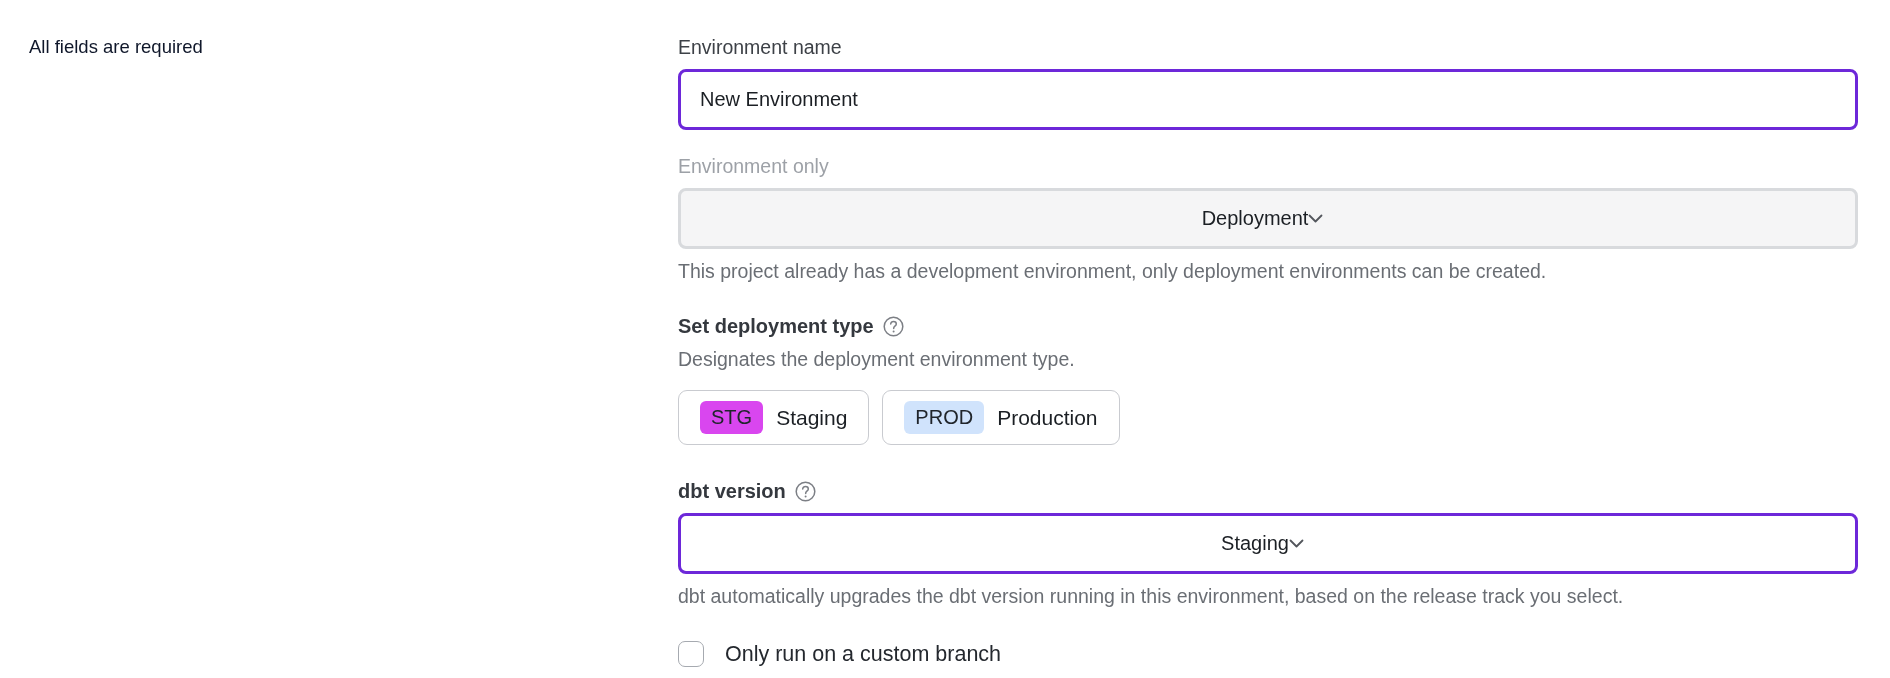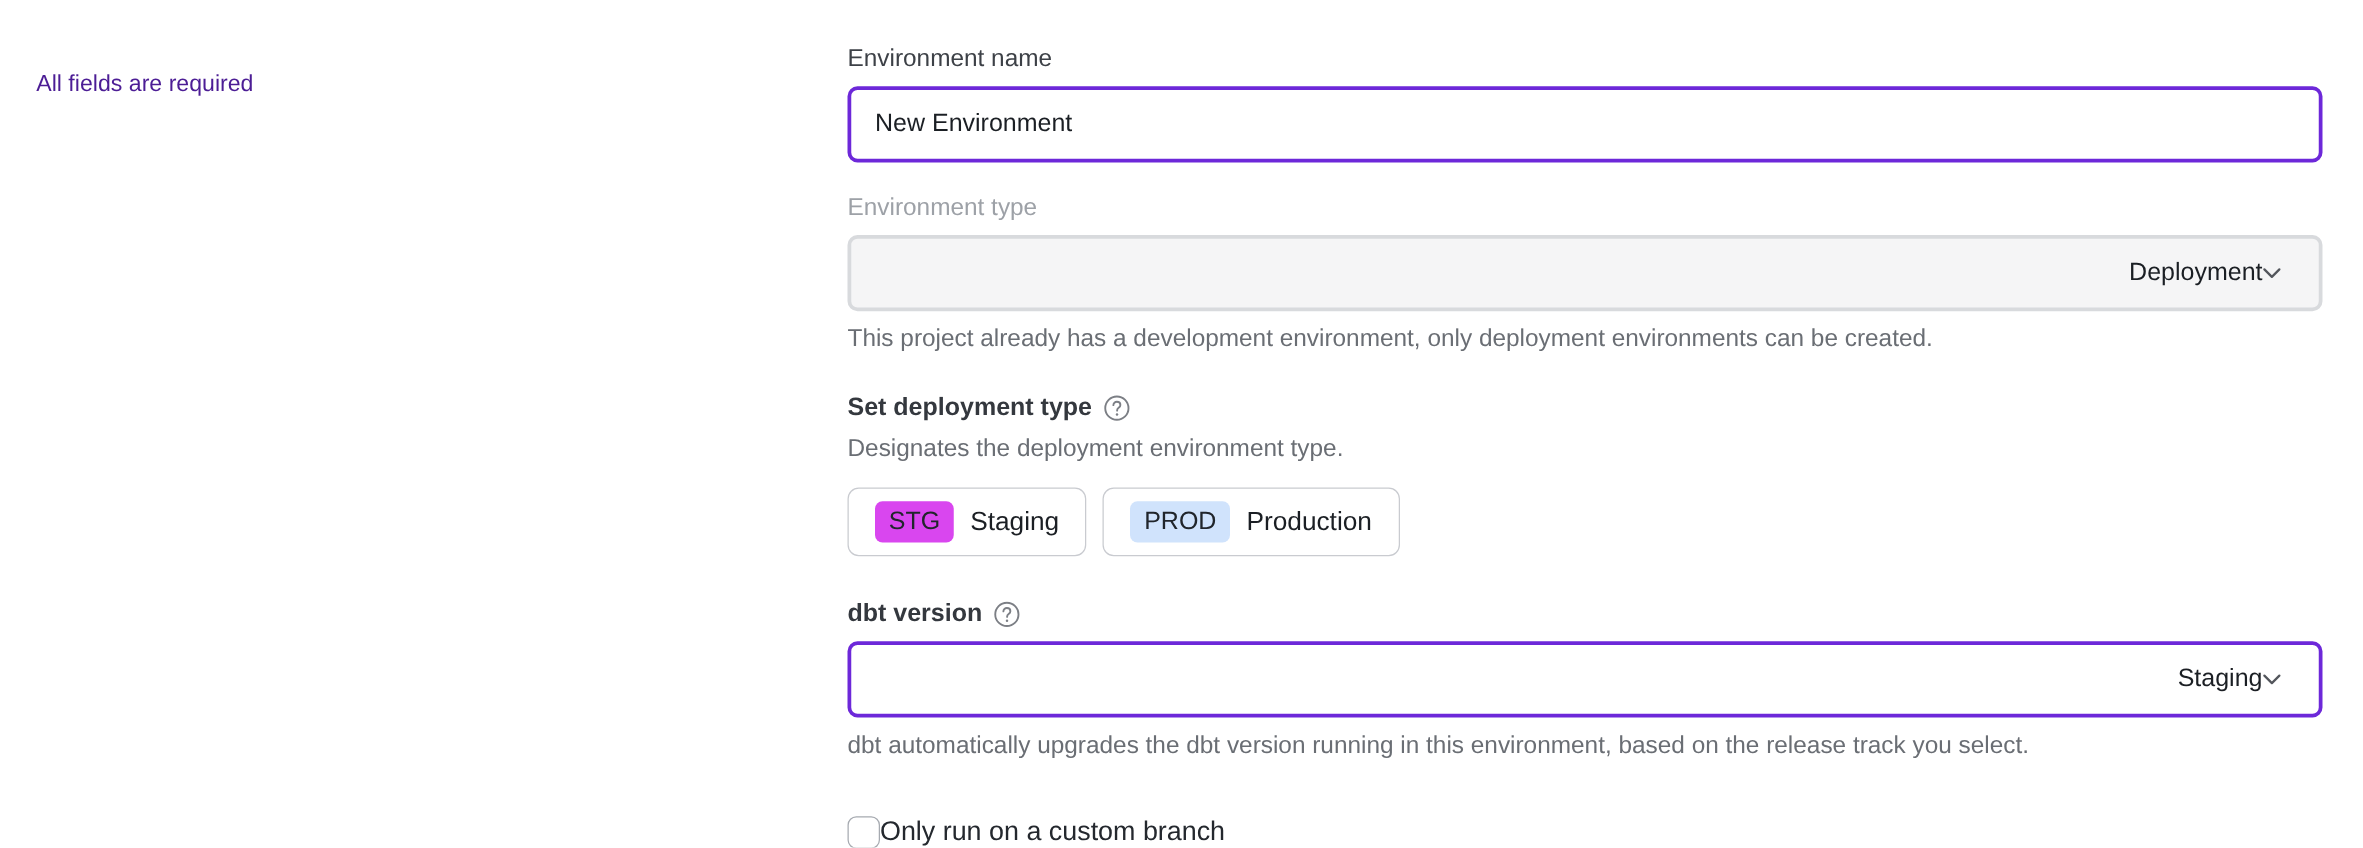--- a/index.html
+++ b/index.html
@@ -8,21 +8,21 @@
     background: #ffffff;
     font-family: "Liberation Sans", sans-serif;
     color: #1c1f23;
     overflow: hidden;
   }
   .page { position: relative; width: 1890px; height: 678px; }
 
   
   .left-col { position: absolute; left: 29px; top: 26px; width: 560px; }
   .page-title { font-size: 31px; font-weight: 700; color: #16181c; letter-spacing: -0.3px; }
-  .page-subtitle { margin-top: 30px; font-size: 18.5px; color: #4c1d95; }
+  .page-subtitle { margin-top: 10px; font-size: 18.5px; color: #0f172a; }
 
   
   .form-col { position: absolute; left: 678px; top: 28px; width: 1180px; }
 
   .field-label {
     font-size: 19.5px; font-weight: 500; color: #3d4147;
     margin-top: 8px; margin-bottom: 10px; display: block;
   }
   .field-label.disabled { color: #9da1a7; }
 
@@ -36,21 +36,21 @@
 
   .text-input, .select {
     width: 100%; height: 61px;
     border: 3px solid #6d28d9; border-radius: 8px;
     background: #ffffff;
     font-family: "Liberation Sans", sans-serif;
     font-size: 20px; color: #1b1f24;
     padding: 0 19px;
   }
   .select {
-    display: flex; align-items: center; justify-content: flex-end;
+    display: flex; align-items: center; justify-content: center;
     cursor: pointer;
   }
   .select.disabled { background: #f5f5f6; border-color: #d8dadd; cursor: default; }
   .chevron-icon { width: 15px; height: 10px; margin-right: 11px; flex: 0 0 auto; }
 
   .helper-text { margin-top: 11px; font-size: 19.5px; color: #6a6e74; }
 
   
   .deploy-row { display: flex; align-items: center; gap: 13px; margin-top: 12px; height: 69px; }
   .deploy-btn {
@@ -70,21 +70,21 @@
     padding: 0 23px;
   }
   .badge {
     display: inline-block; border-radius: 6px;
     padding: 5px 11px; font-size: 20px; font-weight: 500; color: #20252b;
   }
   .badge.stg  { background: #d946ef; }
   .badge.prod { background: #d0e3fc; }
 
   
-  .checkbox-row { display: flex; margin-top: 45px; }
+  .checkbox-row { display: flex; align-items: center; gap: 21px; margin-top: 33px; }
   .checkbox {
     width: 26px; height: 26px;
     border: 1px solid #a6aab0; border-radius: 7px;
     background: #ffffff; cursor: pointer; flex: 0 0 auto;
   }
   .checkbox-label { font-size: 21.5px; font-weight: 500; color: #24282e; cursor: pointer; }
 
   .mt-env-type { margin-top: 25px; }
   .mt-dbt { margin-top: 28px; }
 </style>
@@ -97,21 +97,21 @@
     <div class="page-subtitle">All fields are required</div>
   </div>
 
   <div class="form-col">
 
     
     <label class="field-label">Environment name</label>
     <input class="text-input" type="text" value="New Environment" style="">
 
     
-    <label class="field-label disabled mt-env-type">Environment type</label>
+    <label class="field-label disabled mt-env-type">Environment only</label>
     <div class="select disabled">
       <span>Deployment</span>
       <svg class="chevron-icon" viewBox="0 0 15 10" fill="none">
         <path d="M1.5 1.5 L7.5 7.5 L13.5 1.5" stroke="#53565c" stroke-width="1.8" stroke-linecap="round" stroke-linejoin="round"></path>
       </svg>
     </div>
     <div class="helper-text">This project already has a development environment, only deployment environments can be created.</div>
 
     
     <div class="section-label-row">

